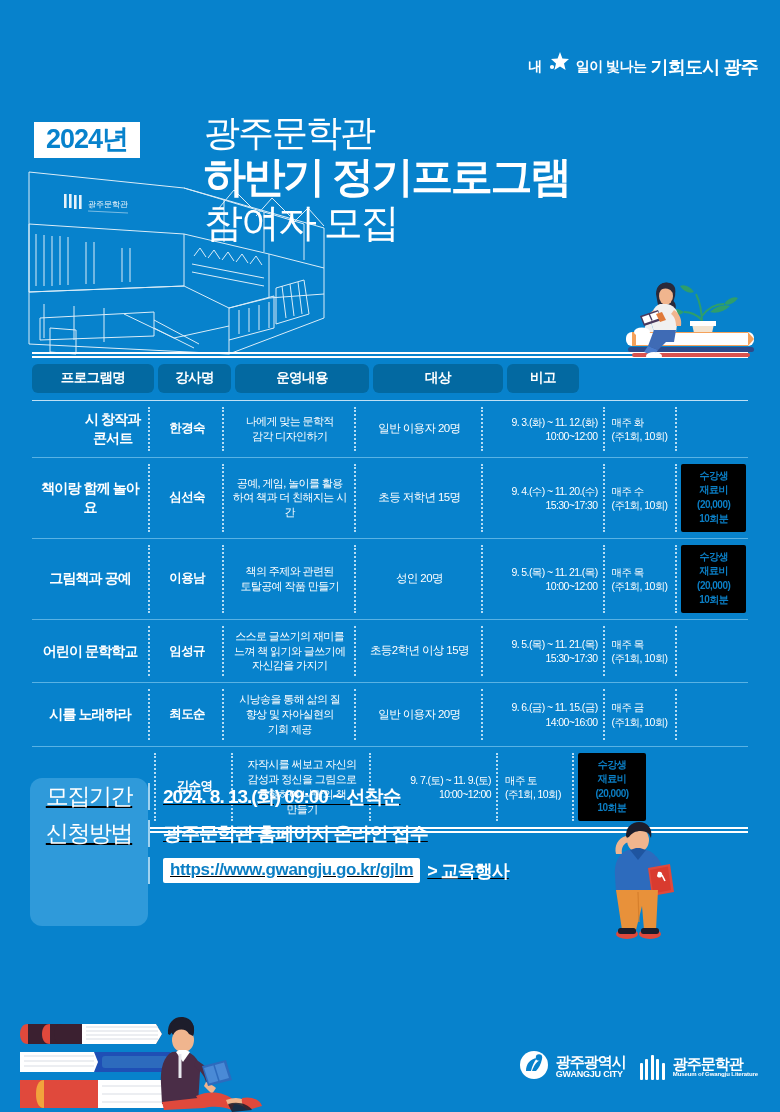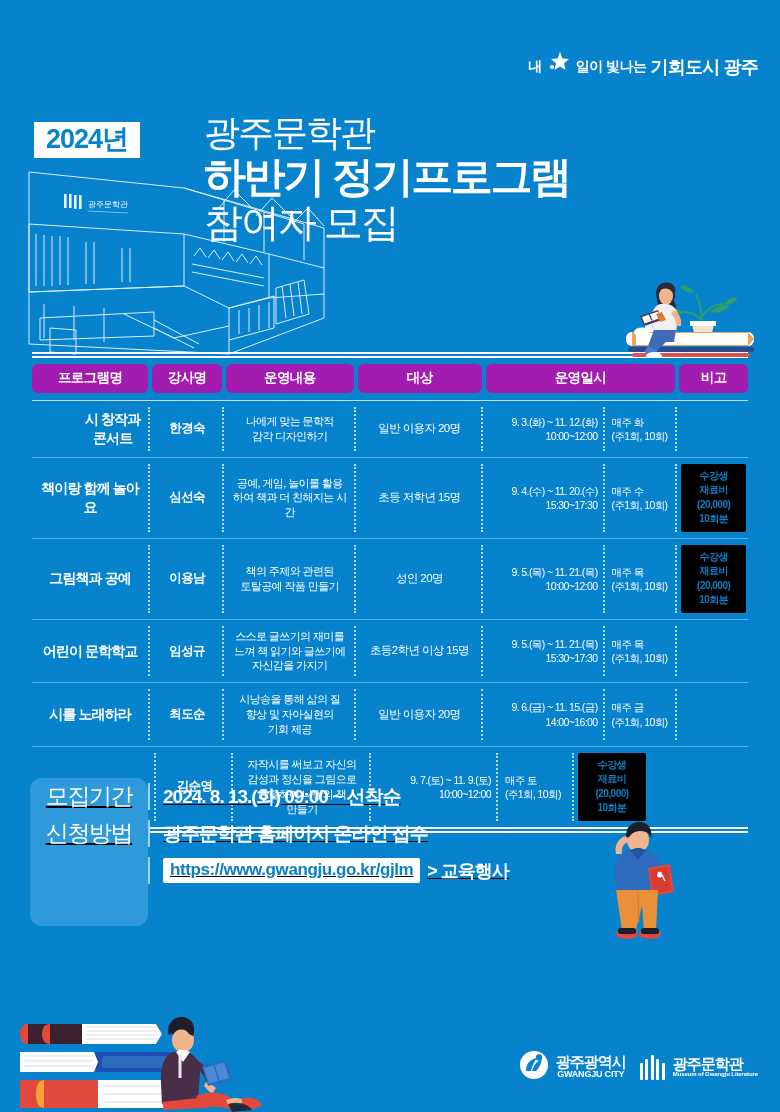--- a/index.html
+++ b/index.html
@@ -39,21 +39,21 @@
 
   
   .table-wrap { position: absolute; left: 32px; top: 352px; width: 716px; }
   .rule-top, .rule-bot { width: 100%; }
   .rule-line { height: 2px; background: #ffffff; }
   .rule-gap { height: 2px; }
   .rule-line-thin { height: 1px; background: #bfe0f5; }
 
   .thead { display: flex; padding: 6px 0 7px 0; gap: 4px; }
   .th {
-    background: #a21caf; color: #ffffff; border-radius: 6px;
+    background: #0369a1; color: #ffffff; border-radius: 6px;
     font-size: 13.5px; font-weight: 700; letter-spacing: -0.6px;
     text-align: center; padding: 5px 0 6px 0;
   }
   .tbody { }
   .trow { display: flex; gap: 4px; align-items: stretch; position: relative; }
   .trow + .trow { border-top: 1px solid #59b2e4; }
   .td {
     position: relative; color: #ffffff; font-size: 11px; letter-spacing: -0.6px;
     display: flex; align-items: center; justify-content: center;
     text-align: center; line-height: 1.35; padding: 9px 3px;
@@ -97,21 +97,21 @@
   .url-after { color: #ffffff; font-size: 18px; font-weight: 700; letter-spacing: -1px; }
 
   
   .illus-man { position: absolute; left: 586px; top: 818px; width: 110px; height: 132px; z-index: 5; }
 
   
   .illus-books { position: absolute; left: 20px; bottom: 0; width: 250px; height: 104px; z-index: 2; }
 
   
   .footer-logos { position: absolute; right: 22px; bottom: 28px; display: flex; align-items: center; gap: 14px; }
-  .logo-city { display: flex; align-items: center; gap: 7px; text-align: center; }
+  .logo-city { display: flex; align-items: center; gap: 7px; }
   .logo-city-txt-main { color: #ffffff; font-size: 15px; font-weight: 800; letter-spacing: -1px; line-height: 1.05; }
   .logo-city-txt-sub { color: #ffffff; font-size: 9px; font-weight: 700; letter-spacing: -0.2px; line-height: 1.1; }
   .logo-div { display: flex; align-items: center; gap: 8px; }
   .bars { display: flex; gap: 2.5px; align-items: flex-end; }
   .bars i { display: block; width: 3px; background: #ffffff; border-radius: 1px; }
   .logo-mus-main { color: #ffffff; font-size: 15px; font-weight: 800; letter-spacing: -1px; line-height: 1.05; }
   .logo-mus-sub { color: #ffffff; font-size: 6px; font-weight: 600; letter-spacing: -0.1px; line-height: 1.2; }
 </style>
 </head>
 <body>
@@ -226,21 +226,20 @@
       <div class="rule-line"></div>
         <div class="rule-gap"></div>
         <div class="rule-line"></div>
     </div>
 
     <div class="thead">
       <div class="th" style="width:122px">프로그램명</div>
       <div class="th" style="width:73px">강사명</div>
       <div class="th" style="width:134px">운영내용</div>
       <div class="th" style="width:130px">대상</div>
-      <div class="th" style="width:199px">운영일시</div>
       <div class="th" style="width:72px">비고</div>
     </div>
 
     <div class="rule-line-thin"></div>
 
     <div class="tbody" id="tbody">
         <div class="trow">
           <div class="td c-prog dotted">
             <div style="white-space: pre-line; margin-left: 45px;">시 창작과 콘서트</div>
           </div>

